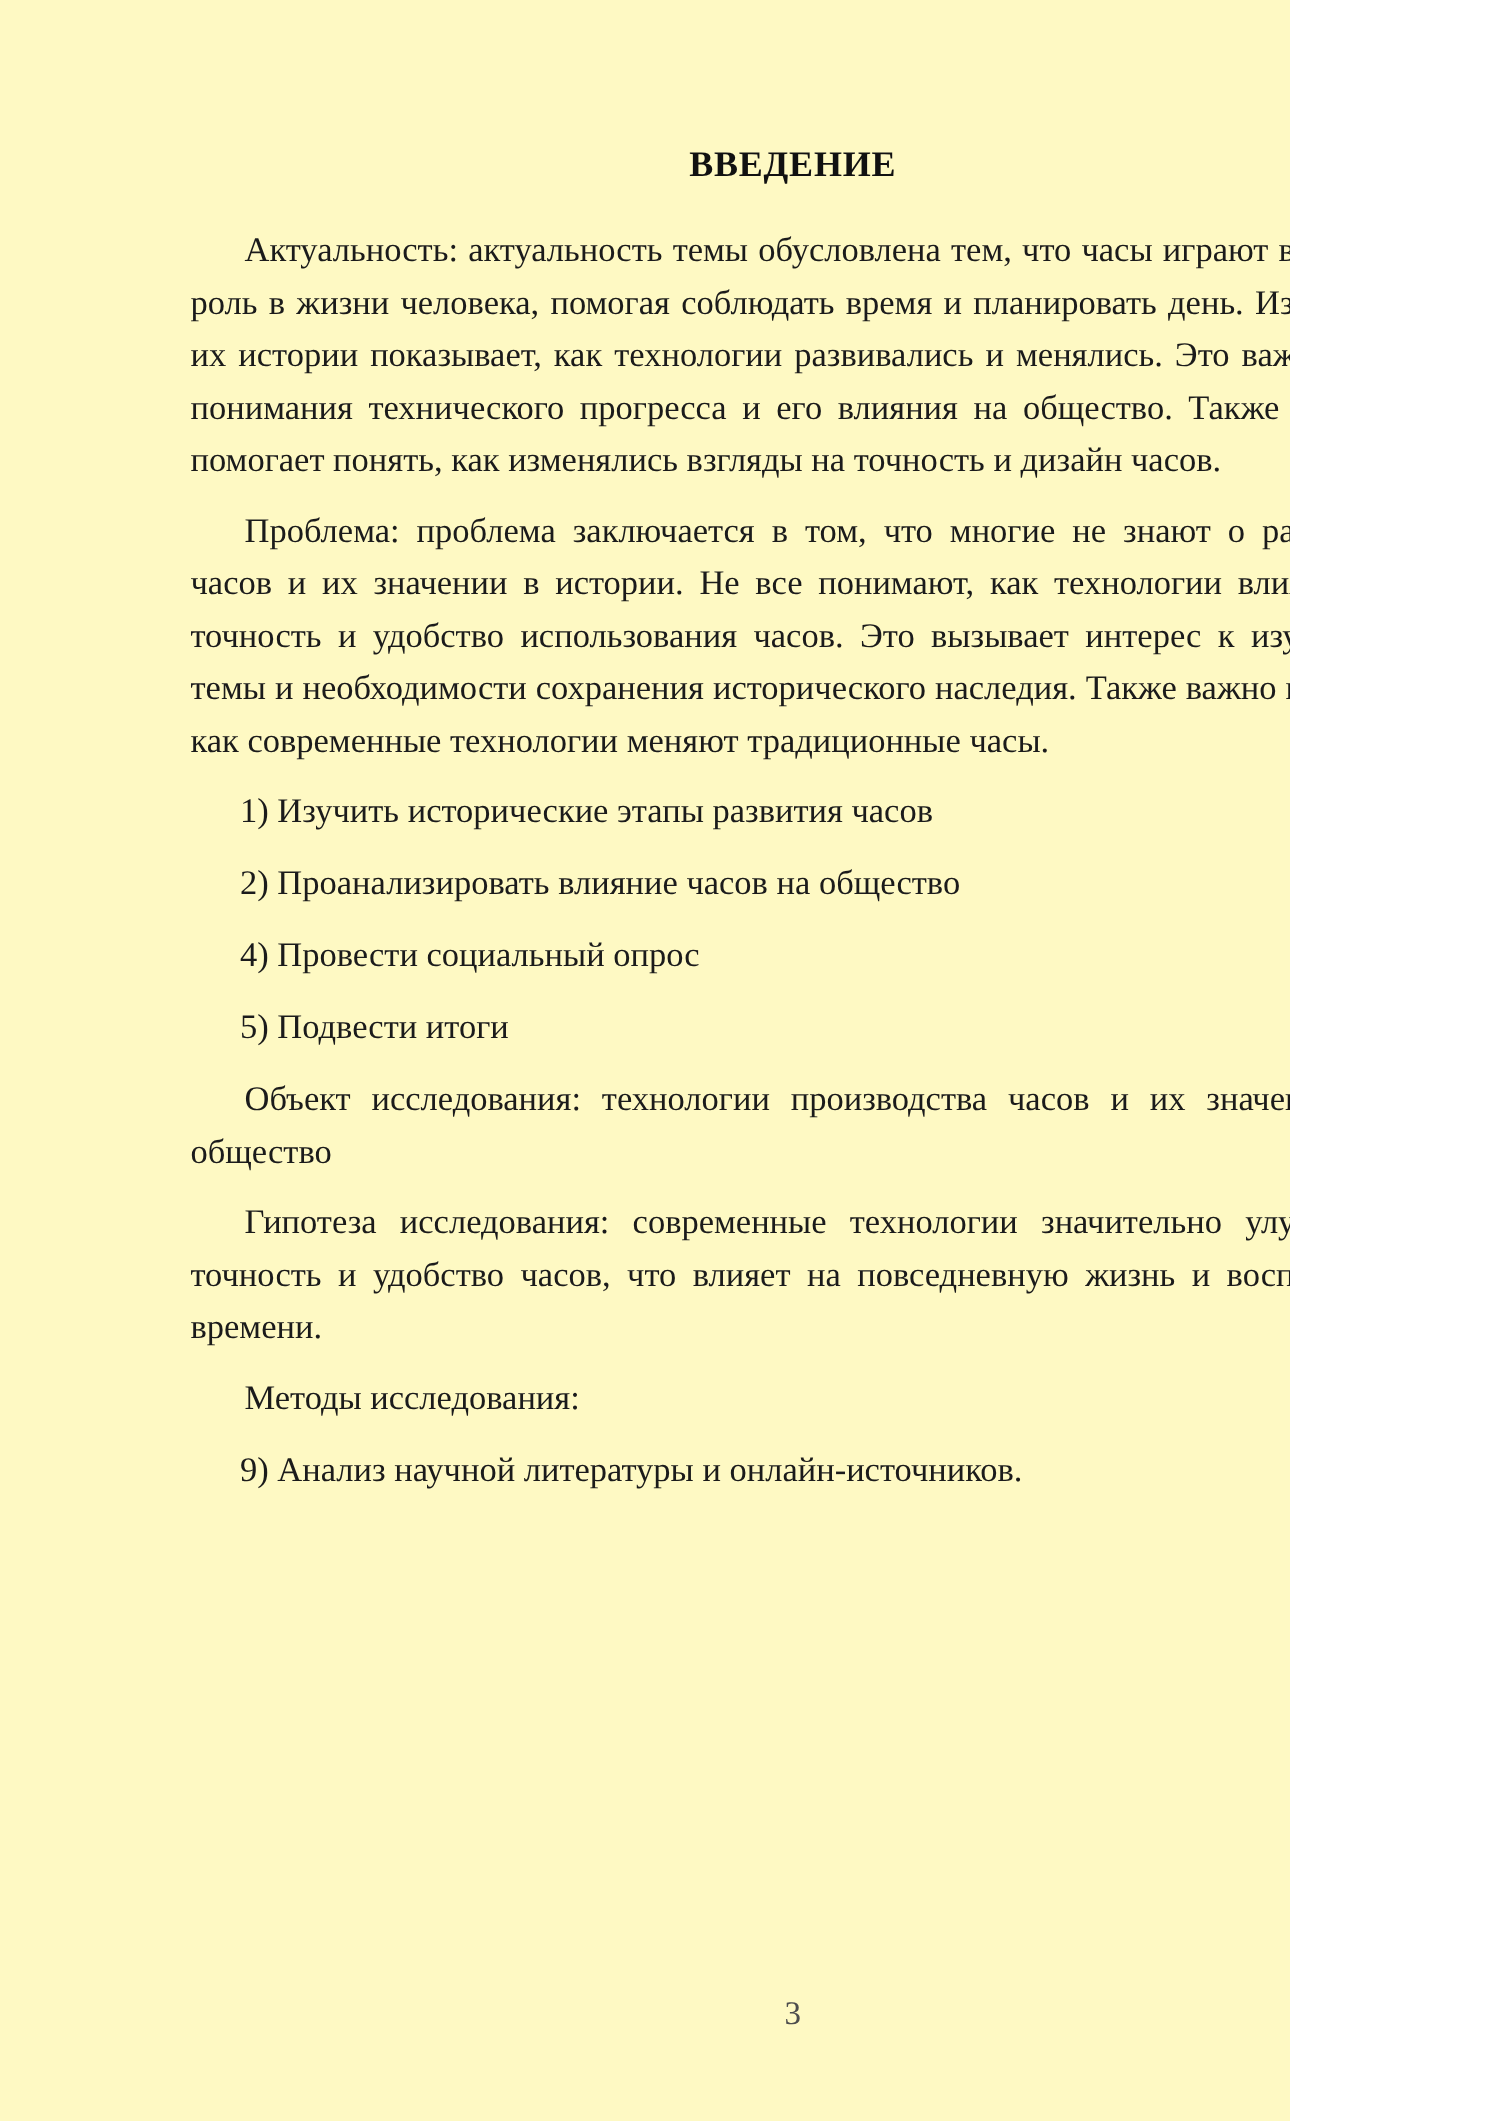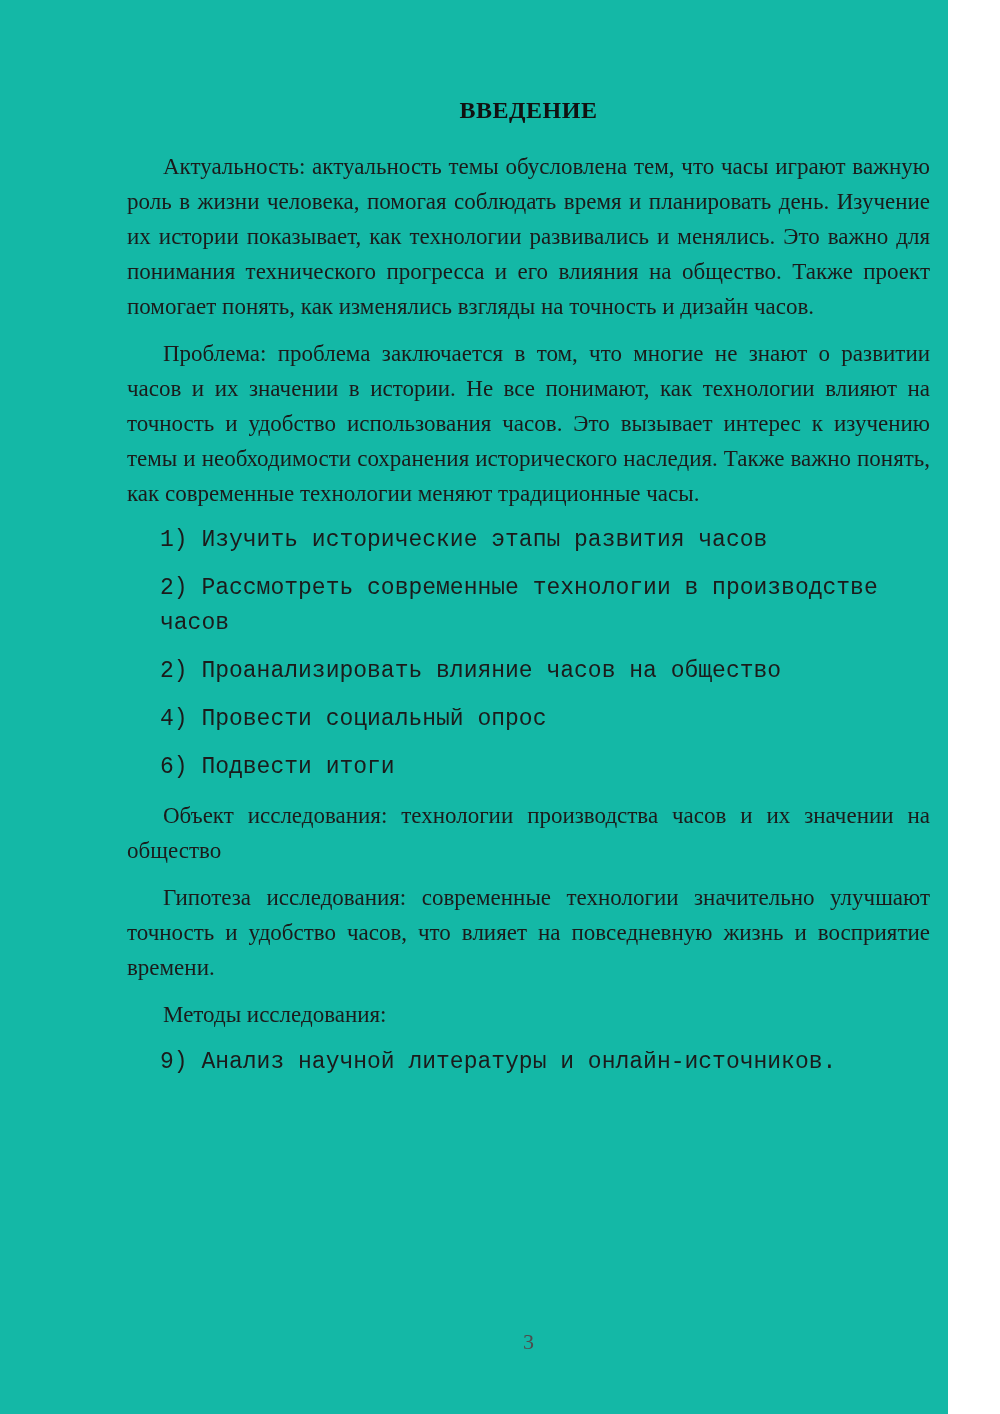--- a/index.html
+++ b/index.html
@@ -2,23 +2,23 @@
 <html lang="ru"><head>
 <meta charset="utf-8">
 <style>
   html, body {
     margin: 0;
     padding: 0;
     background: #ffffff;
   }
   .page {
     position: relative;
-    width: 948px;
+    width: 860px;
     height: 1414px;
-    background: #14b8a6;
+    background: #fef9c3;
     font-family: "Liberation Serif", "DejaVu Serif", serif;
     color: #1b1b1b;
     overflow: hidden;
   }
   .content {
     position: absolute;
     left: 127px;
     top: 96px;
     width: 803px;
   }
@@ -49,21 +49,20 @@
     margin: 0;
     padding: 0;
     list-style: none;
   }
   .num-item {
     margin: 0 0 13px 0;
     padding-left: 33px;
     font-size: 23px;
     line-height: 35px;
     text-align: left;
-    font-family: Liberation Mono, monospace;
   }
   .page-number {
     position: absolute;
     top: 1328px;
     left: 127px;
     width: 803px;
     text-align: center;
     font-size: 22px;
     line-height: 28px;
     color: #4d4d4d;
@@ -78,24 +77,23 @@
     <h1 class="doc-title">ВВЕДЕНИЕ</h1>
 
     <p class="para">Актуальность: актуальность темы обусловлена тем, что часы играют важную роль в жизни человека, помогая соблюдать время и планировать день. Изучение их истории показывает, как технологии развивались и менялись. Это важно для понимания технического прогресса и его влияния на общество. Также проект помогает понять, как изменялись взгляды на точность и дизайн часов.</p>
 
     <p class="para">Проблема: проблема заключается в том, что многие не знают о развитии часов и их значении в истории. Не все понимают, как технологии влияют на точность и удобство использования часов. Это вызывает интерес к изучению темы и необходимости сохранения исторического наследия. Также важно понять, как современные технологии меняют традиционные часы.</p>
 
 
 
     <ul class="num-list">
       <li class="num-item">1) Изучить исторические этапы развития часов</li>
-      <li class="num-item">2) Рассмотреть современные технологии в производстве часов</li>
       <li class="num-item">2) Проанализировать влияние часов на общество</li>
       <li class="num-item">4) Провести социальный опрос</li>
-      <li class="num-item">6) Подвести итоги</li>
+      <li class="num-item">5) Подвести итоги</li>
     </ul>
 
     <p class="para">Объект исследования: технологии производства часов и их значении на общество</p>
 
 
     <p class="para">Гипотеза исследования: современные технологии значительно улучшают точность и удобство часов, что влияет на повседневную жизнь и восприятие времени.</p>
 
     <p class="para-heading">Методы исследования:</p>
 
     <ul class="num-list">

